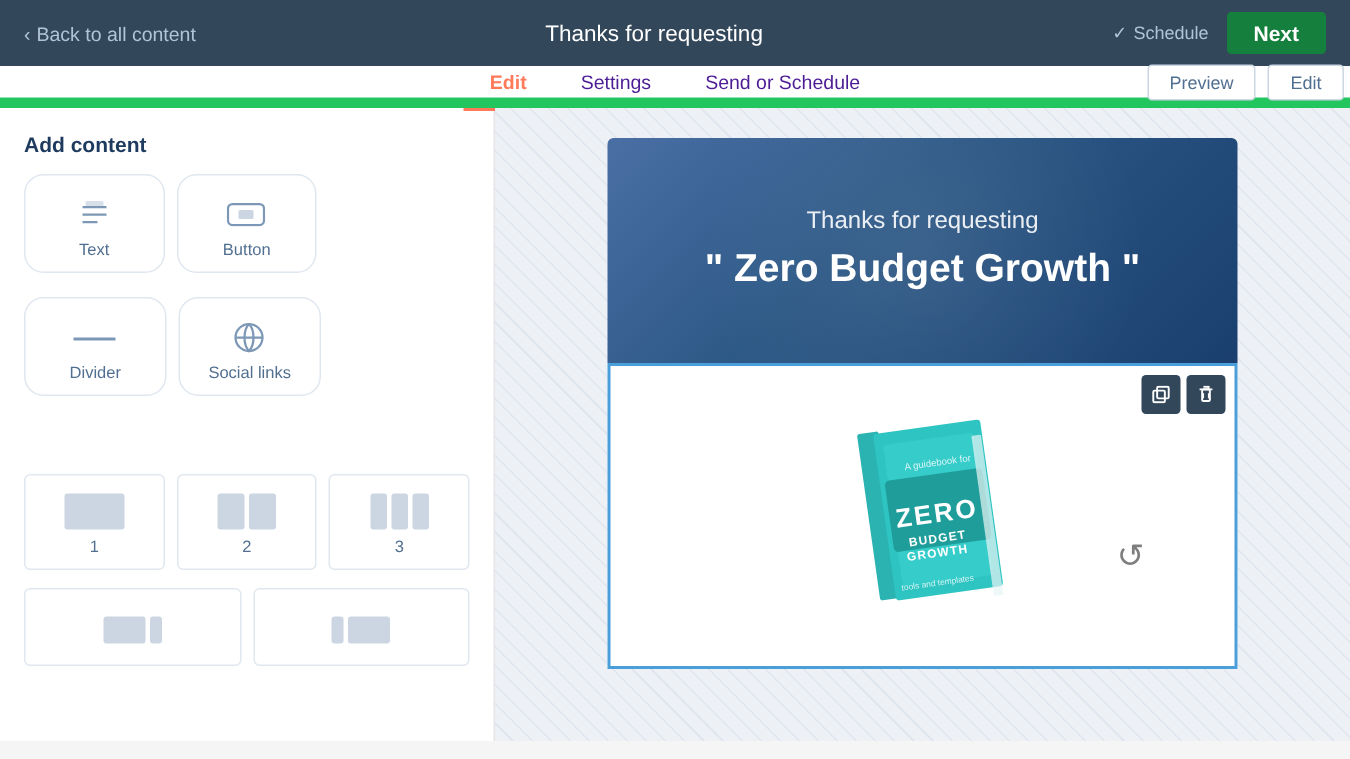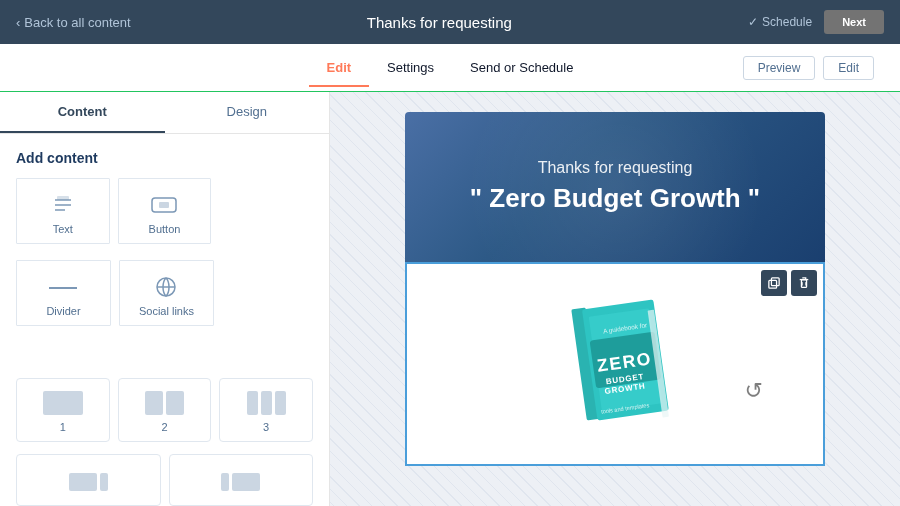--- a/index.html
+++ b/index.html
@@ -34,61 +34,61 @@
       gap: 12px;
     }
     .autosaved {
       color: #b0c4d8;
       font-size: 12px;
       display: flex;
       align-items: center;
       gap: 4px;
     }
     .btn-next {
-      background: #737373;
+      background: #15803d;
       color: white;
       border: none;
       border-radius: 3px;
       padding: 6px 18px;
-      font-size: 11px;
+      font-size: 14px;
       font-weight: 600;
       cursor: pointer;
     }
 
     
     .sub-nav {
       background: white;
-      height: 48px;
-      display: flex;
-      align-items: center;
-      justify-content: center;
-      border-bottom: 1px solid #22c55e;
+      height: 28px;
+      display: flex;
+      align-items: center;
+      justify-content: center;
+      border-bottom: 7px solid #22c55e;
       position: relative;
     }
     .sub-nav-tabs {
       display: flex;
       align-items: center;
       gap: 0;
     }
     .sub-nav-tab {
       padding: 10px 18px;
       font-size: 13px;
-      color: #0f172a;
+      color: #4c1d95;
       cursor: pointer;
       border-bottom: 2px solid transparent;
       margin-bottom: -1px;
     }
     .sub-nav-tab.active {
       color: #ff7a59;
       border-bottom: 2px solid #ff7a59;
       font-weight: 600;
     }
     .sub-nav-actions {
       position: absolute;
-      right: 26px;
+      right: 4px;
       display: flex;
       gap: 8px;
     }
     .btn-outline {
       background: white;
       border: 1px solid #cbd6e2;
       border-radius: 3px;
       padding: 4px 14px;
       font-size: 12px;
       color: #516f90;
@@ -138,21 +138,21 @@
       margin-bottom: 12px;
     }
     .content-grid {
       display: grid;
       grid-template-columns: repeat(3, 1fr);
       gap: 8px;
       margin-bottom: 16px;
     }
     .content-item {
       border: 1px solid #e0e7ef;
-      border-radius: 1px;
+      border-radius: 13px;
       padding: 12px 8px 8px;
       text-align: center;
       cursor: pointer;
       background: white;
     }
     .content-item-icon {
       font-size: 20px;
       color: #516f90;
       margin-bottom: 4px;
       display: flex;
@@ -365,28 +365,20 @@
   </div>
   <div class="sub-nav-actions">
     <button class="btn-outline">Preview</button>
     <button class="btn-outline">Edit</button>
   </div>
 </div>
 
 <div class="main-layout">
 
   <div class="sidebar">
-    <div class="sidebar-tabs">
-      <div class="sidebar-tab active">
-        <span>Content</span>
-      </div>
-      <div class="sidebar-tab">
-        <span>Design</span>
-      </div>
-    </div>
 
     <div class="sidebar-section">
       <div class="sidebar-section-title">Add content</div>
 
       <div class="content-grid">
 
         <div class="content-item">
           <div class="content-item-icon">
             <svg width="24" height="24" viewBox="0 0 24 24" fill="none" stroke="#7c98b6" stroke-width="1.5">
               <line x1="4" y1="7" x2="20" y2="7"></line>

